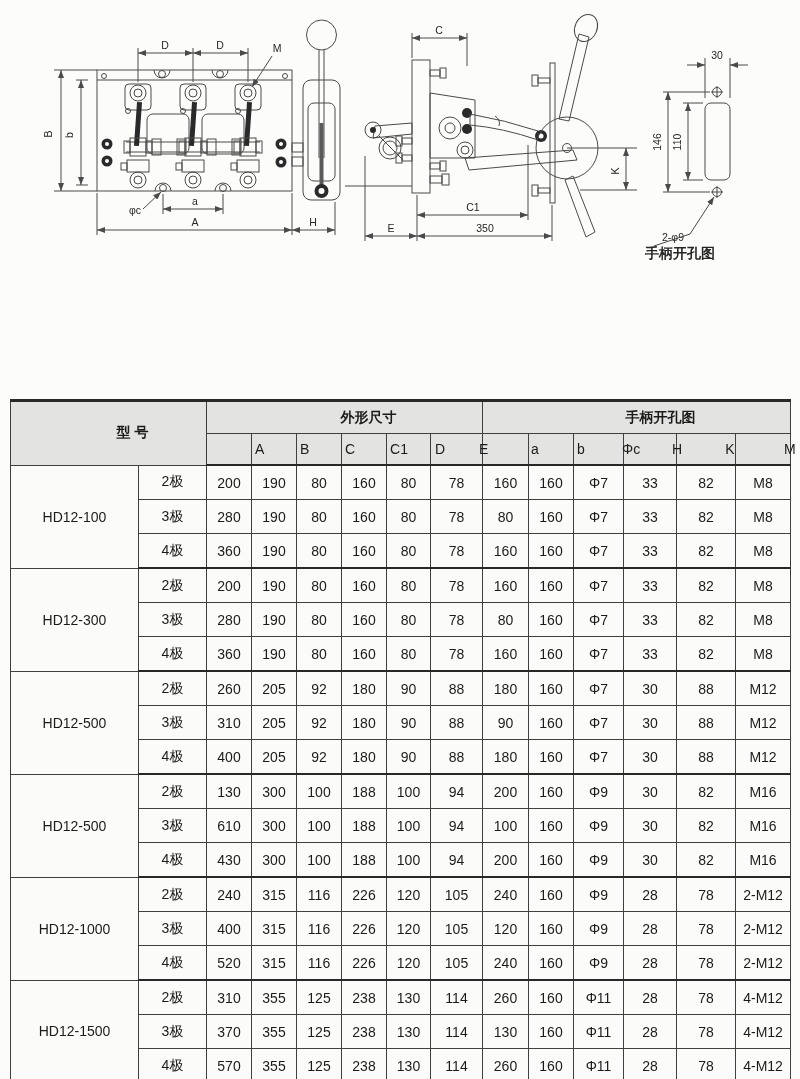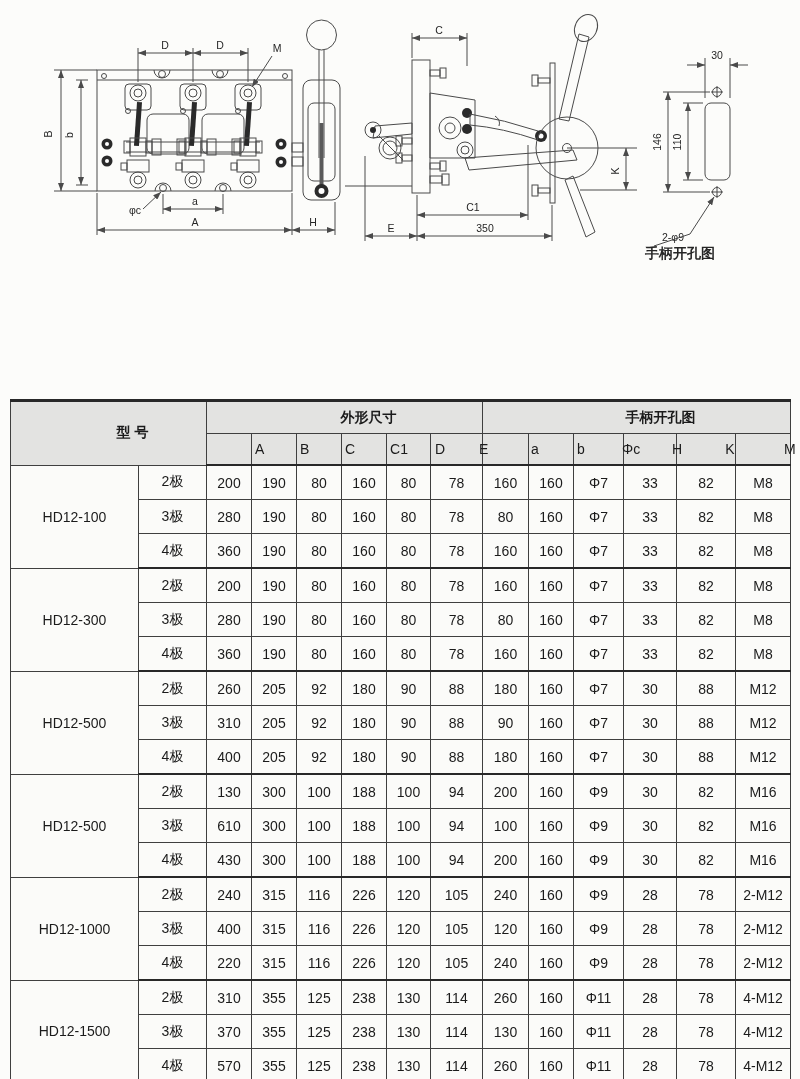--- a/index.html
+++ b/index.html
@@ -557,21 +557,21 @@
             <td>105</td>
             <td>120</td>
             <td>160</td>
             <td>Φ9</td>
             <td>28</td>
             <td>78</td>
             <td>2-M12</td>
           </tr>
           <tr>
             <td>4极</td>
-            <td>220</td>
+            <td>520</td>
             <td>315</td>
             <td>116</td>
             <td>226</td>
             <td>120</td>
             <td>105</td>
             <td>240</td>
             <td>160</td>
             <td>Φ9</td>
             <td>28</td>
             <td>78</td>

